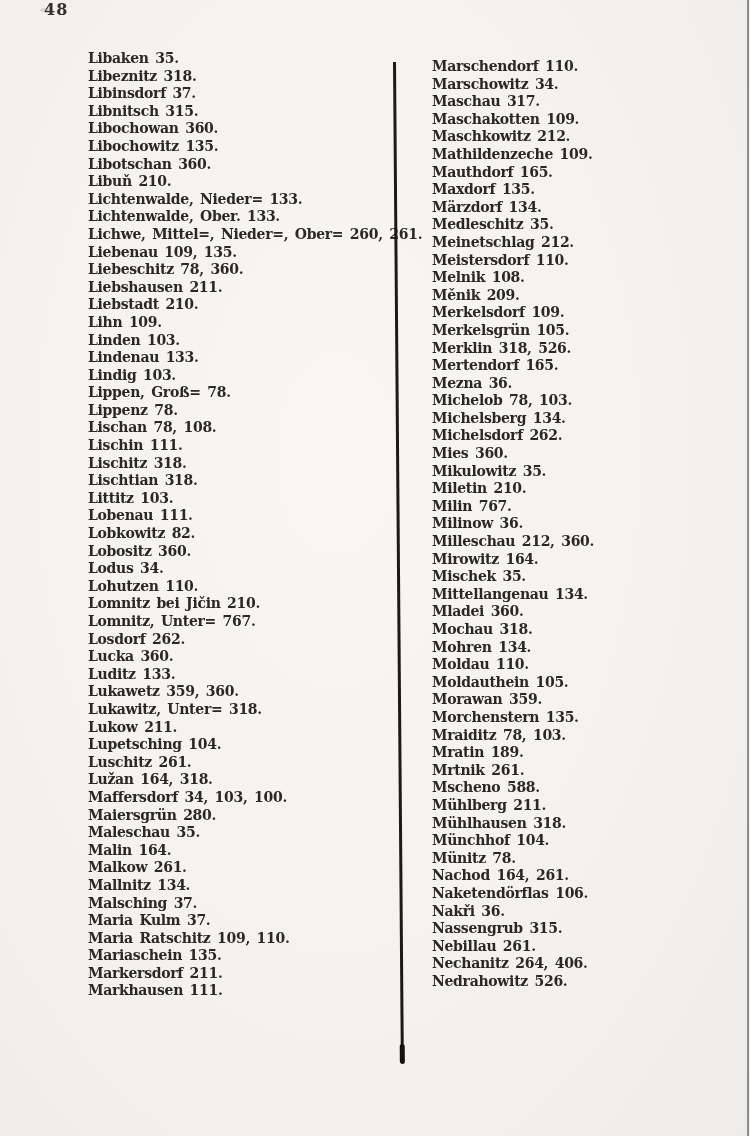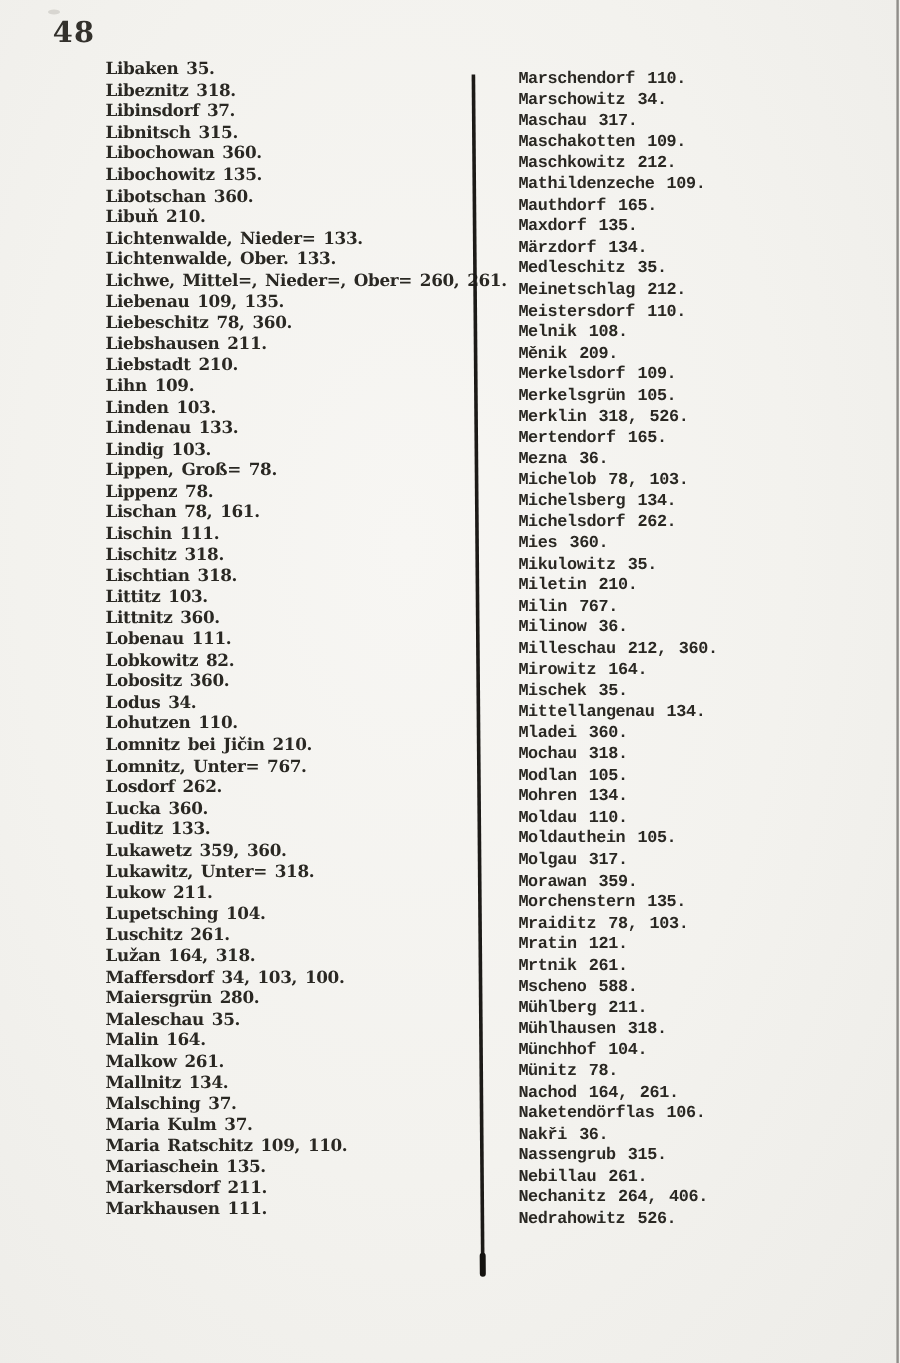--- a/index.html
+++ b/index.html
@@ -16,22 +16,22 @@
   }
   .page {
     position: absolute;
     inset: 0;
     background:
       radial-gradient(ellipse at 45% 40%, #f7f6f3 0%, #f3f2ee 55%, #edecE8 100%);
   }
   .page-number {
     position: absolute;
     left: 44px;
-    top: 12px;
-    font-size: 24px;
+    top: 0;
+    font-size: 16px;
     font-weight: bold;
     color: #33312c;
     letter-spacing: 1px;
   }
   .column {
     position: absolute;
     font-size: 14px;
     font-weight: bold;
     color: #2a2823;
     letter-spacing: -0.3px;
@@ -44,21 +44,20 @@
   }
   .col-left {
     left: 88px;
     top: 50px;
     width: 300px;
   }
   .col-right {
     left: 432px;
     top: 58px;
     width: 310px;
-    font-family: Liberation Mono, monospace;
   }
   .divider {
     position: absolute;
     left: 393px;
     top: 62px;
     width: 2.5px;
     height: 1000px;
     background: #1c1a17;
     transform: rotate(-0.45deg);
     transform-origin: top center;
@@ -114,26 +113,25 @@
       <div class="entry">Liebenau 109, 135.</div>
       <div class="entry">Liebeschitz 78, 360.</div>
       <div class="entry">Liebshausen 211.</div>
       <div class="entry">Liebstadt 210.</div>
       <div class="entry">Lihn 109.</div>
       <div class="entry">Linden 103.</div>
       <div class="entry">Lindenau 133.</div>
       <div class="entry">Lindig 103.</div>
       <div class="entry">Lippen, Groß= 78.</div>
       <div class="entry">Lippenz 78.</div>
-      <div class="entry">Lischan 78, 161.</div>
+      <div class="entry">Lischan 78, 108.</div>
       <div class="entry">Lischin 111.</div>
       <div class="entry">Lischitz 318.</div>
       <div class="entry">Lischtian 318.</div>
       <div class="entry">Littitz 103.</div>
-      <div class="entry">Littnitz 360.</div>
       <div class="entry">Lobenau 111.</div>
       <div class="entry">Lobkowitz 82.</div>
       <div class="entry">Lobositz 360.</div>
       <div class="entry">Lodus 34.</div>
       <div class="entry">Lohutzen 110.</div>
       <div class="entry">Lomnitz bei Jičin 210.</div>
       <div class="entry">Lomnitz, Unter= 767.</div>
       <div class="entry">Losdorf 262.</div>
       <div class="entry">Lucka 360.</div>
       <div class="entry">Luditz 133.</div>
@@ -186,29 +184,27 @@
       <div class="entry">Mikulowitz 35.</div>
       <div class="entry">Miletin 210.</div>
       <div class="entry">Milin 767.</div>
       <div class="entry">Milinow 36.</div>
       <div class="entry">Milleschau 212, 360.</div>
       <div class="entry">Mirowitz 164.</div>
       <div class="entry">Mischek 35.</div>
       <div class="entry">Mittellangenau 134.</div>
       <div class="entry">Mladei 360.</div>
       <div class="entry">Mochau 318.</div>
-      <div class="entry">Modlan 105.</div>
       <div class="entry">Mohren 134.</div>
       <div class="entry">Moldau 110.</div>
       <div class="entry">Moldauthein 105.</div>
-      <div class="entry">Molgau 317.</div>
       <div class="entry">Morawan 359.</div>
       <div class="entry">Morchenstern 135.</div>
       <div class="entry">Mraiditz 78, 103.</div>
-      <div class="entry">Mratin 121.</div>
+      <div class="entry">Mratin 189.</div>
       <div class="entry">Mrtnik 261.</div>
       <div class="entry">Mscheno 588.</div>
       <div class="entry">Mühlberg 211.</div>
       <div class="entry">Mühlhausen 318.</div>
       <div class="entry">Münchhof 104.</div>
       <div class="entry">Münitz 78.</div>
       <div class="entry">Nachod 164, 261.</div>
       <div class="entry">Naketendörflas 106.</div>
       <div class="entry">Nakři 36.</div>
       <div class="entry">Nassengrub 315.</div>

